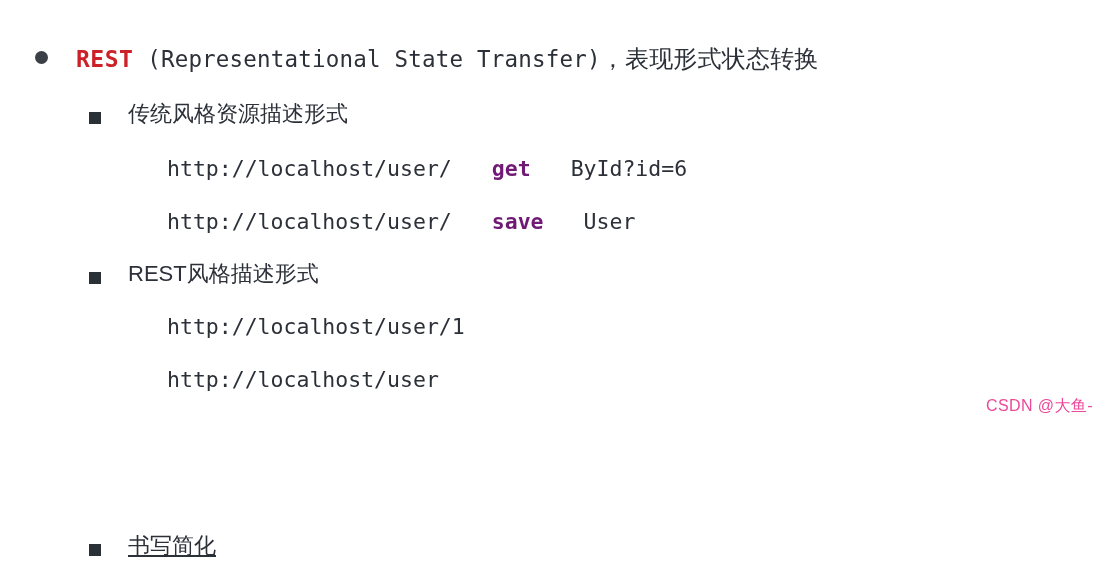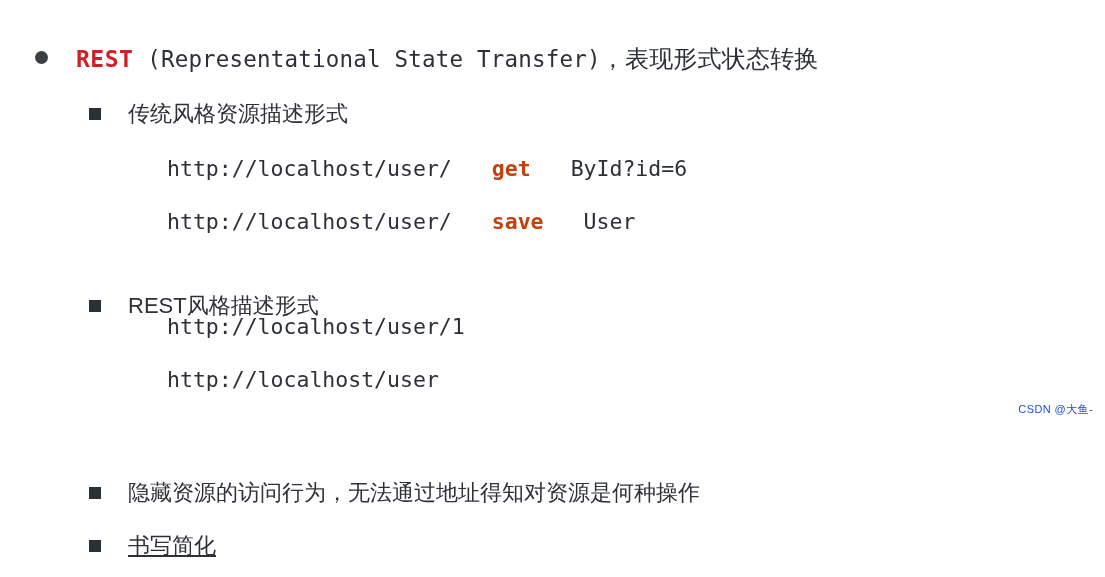--- a/index.html
+++ b/index.html
@@ -49,21 +49,21 @@
     border-radius: 50%;
     background: #3b3f46;
   }
   .lvl1 .txt {
     font-size: 25px;
     line-height: 1;
     letter-spacing: 0.2px;
   }
 
   
-  .lvl2 { left: 88px; }
+  .lvl2 { left: 88px; align-items: flex-end; }
   .lvl2 .marker {
     width: 40px;
     flex: 0 0 40px;
     position: relative;
     display: inline-block;
   }
   .lvl2 .marker::before {
     content: "";
     position: absolute;
     left: 1px;
@@ -98,31 +98,31 @@
   }
 
   .kw-strong {
     color: #cc2128;
     font-weight: bold;
     font-family: "DejaVu Sans Mono", "Liberation Mono", monospace;
     font-size: 23px;
     letter-spacing: 0.5px;
   }
   .kw-red {
-    color: #c2410c;
+    color: #701a75;
     font-weight: bold;
   }
 
   
   #watermark {
     position: absolute;
     right: 12px;
     bottom: 8px;
-    font-size: 11px;
-    color: #1d4ed8;
+    font-size: 16px;
+    color: #ec4899;
     letter-spacing: 0.4px;
     white-space: nowrap;
   }
 </style>
 </head>
 <body>
 
 <div id="slide">
 
   <div class="row lvl1" style="top:46px;">
@@ -140,38 +140,34 @@
       <span class="kw-red">get</span>
       <span>ById?id=6</span>
   </div>
 
   <div class="row lvl3" style="top:211px;">
     <span>http://localhost/user/</span>
       <span class="kw-red">save</span>
       <span>User</span>
   </div>
 
-  <div class="row lvl2" style="top:263px;margin-top:32px;">
+  <div class="row lvl2" style="top:263px;">
     <span class="marker"></span>
     <span class="txt">REST风格描述形式</span>
   </div>
 
   <div class="row lvl3" style="top:316px;">
     <span>http://localhost/user/1</span>
   </div>
 
   <div class="row lvl3" style="top:369px;">
     <span>http://localhost/user</span>
   </div>
 
 
-  <div class="row lvl2" style="top:482px;">
-    <span class="marker"></span>
-    <span class="txt">隐藏资源的访问行为，无法通过地址得知对资源是何种操作</span>
-  </div>
 
   <div class="row lvl2" style="top:535px;text-decoration:underline;">
     <span class="marker"></span>
     <span class="txt">书写简化</span>
   </div>
 
   <div id="watermark">CSDN @大鱼-</div>
 
 </div>
 

